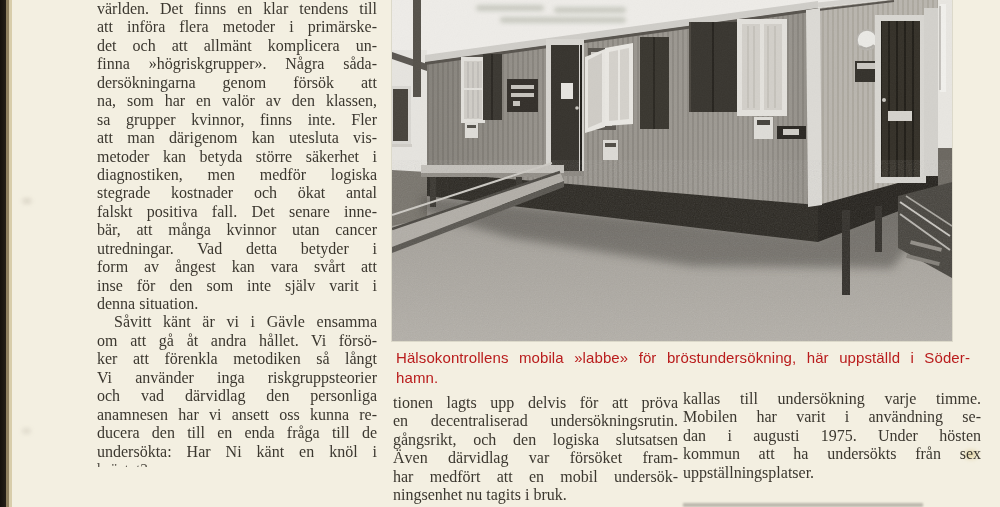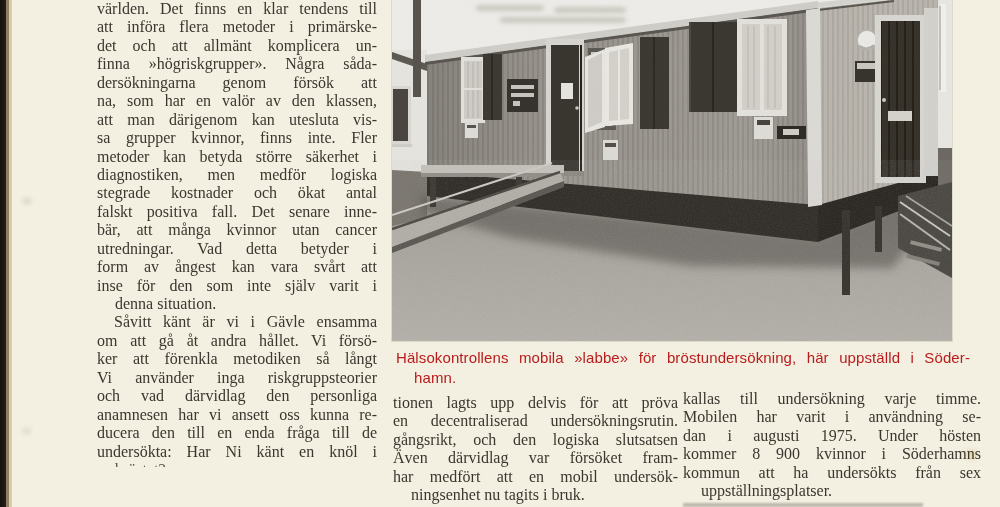--- a/index.html
+++ b/index.html
@@ -12,21 +12,21 @@
   .spine.black{left:0;width:6px;background:linear-gradient(90deg,#14110d,#241f17);}
   .spine.brown{left:6px;width:3px;background:#8f8160;}
   .spine.pale{left:9px;width:3px;background:#d8cdab;}
   .smudge{position:absolute;border-radius:50%;filter:blur(2px);}
 
   .col{position:absolute;color:#3b372f;font-size:16px;}
   .tline{
     height:18.45px;line-height:18.45px;overflow:hidden;
     text-align:justify;text-align-last:justify;
   }
-  .tline.nojust{text-align:left;text-align-last:left;margin-left:18px;}
+  .tline.nojust{text-align:left;text-align-last:left;}
   .tline.ind{padding-left:17px;}
   .tline.partial{height:6px;opacity:.85;}
 
   .caption{
     position:absolute;left:396px;top:348px;width:574px;
     font-family:"Liberation Sans","DejaVu Sans",sans-serif;
     font-size:15px;color:#b91c1c;letter-spacing:.1px;
   }
   .caption .tline{height:19.5px;line-height:19.5px;}
 
@@ -46,22 +46,22 @@
 <div class="smudge" style="left:22px;top:428px;width:9px;height:6px;background:rgba(120,112,95,.15);"></div>
 <div class="smudge" style="left:964px;top:450px;width:14px;height:9px;background:rgba(216,196,120,.45);"></div>
 
 <div class="col" style="left:97px;top:0;width:280px;">
     <div class="tline">världen. Det finns en klar tendens till</div>
     <div class="tline">att införa flera metoder i primärske-</div>
     <div class="tline">det och att allmänt komplicera un-</div>
     <div class="tline">finna »högriskgrupper». Några såda-</div>
     <div class="tline">dersökningarna genom försök att</div>
     <div class="tline">na, som har en valör av den klassen,</div>
+    <div class="tline">sa grupper kvinnor, finns inte. Fler</div>
     <div class="tline">att man därigenom kan utesluta vis-</div>
-    <div class="tline">sa grupper kvinnor, finns inte. Fler</div>
     <div class="tline">metoder kan betyda större säkerhet i</div>
     <div class="tline">diagnostiken, men medför logiska</div>
     <div class="tline">stegrade kostnader och ökat antal</div>
     <div class="tline">falskt positiva fall. Det senare inne-</div>
     <div class="tline">bär, att många kvinnor utan cancer</div>
     <div class="tline">utredningar. Vad detta betyder i</div>
     <div class="tline">form av ångest kan vara svårt att</div>
     <div class="tline">inse för den som inte själv varit i</div>
     <div class="tline nojust">denna situation.</div>
     <div class="tline ind">Såvitt känt är vi i Gävle ensamma</div>
@@ -287,18 +287,17 @@
     <div class="tline">gångsrikt, och den logiska slutsatsen</div>
     <div class="tline">Även därvidlag var försöket fram-</div>
     <div class="tline">har medfört att en mobil undersök-</div>
     <div class="tline nojust">ningsenhet nu tagits i bruk.</div>
   </div>
 
 <div class="col" style="left:683px;top:390px;width:298px;">
     <div class="tline">kallas till undersökning varje timme.</div>
     <div class="tline">Mobilen har varit i användning se-</div>
     <div class="tline">dan i augusti 1975. Under hösten</div>
-    <div class="tline">kommer 8 900 kvinnor i Söderhamns</div>
     <div class="tline">kommun att ha undersökts från sex</div>
     <div class="tline nojust">uppställningsplatser.</div>
   </div>
 
 <div class="remnant" style="left:683px;top:503px;width:240px;height:4px;"></div>
 
 </body></html>

